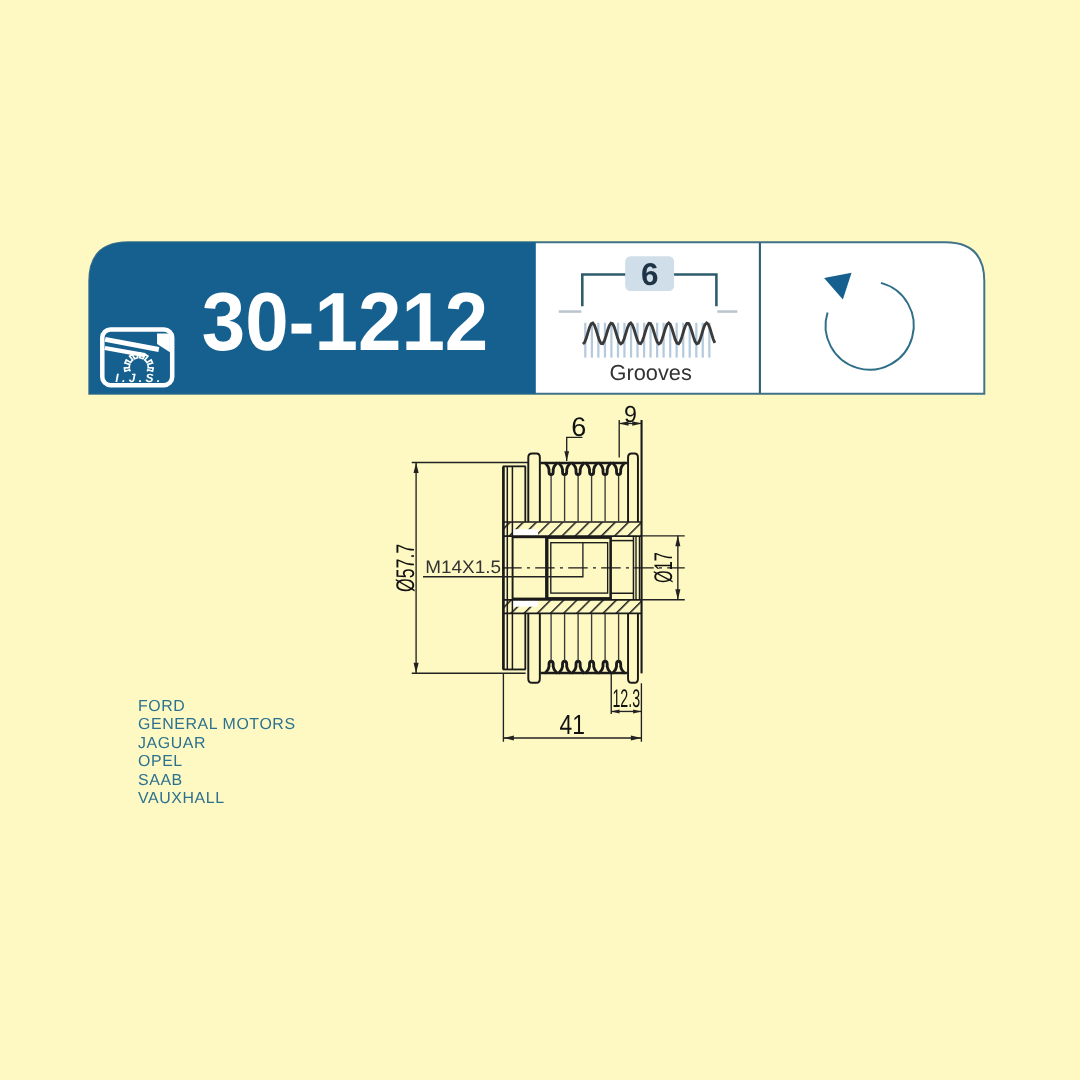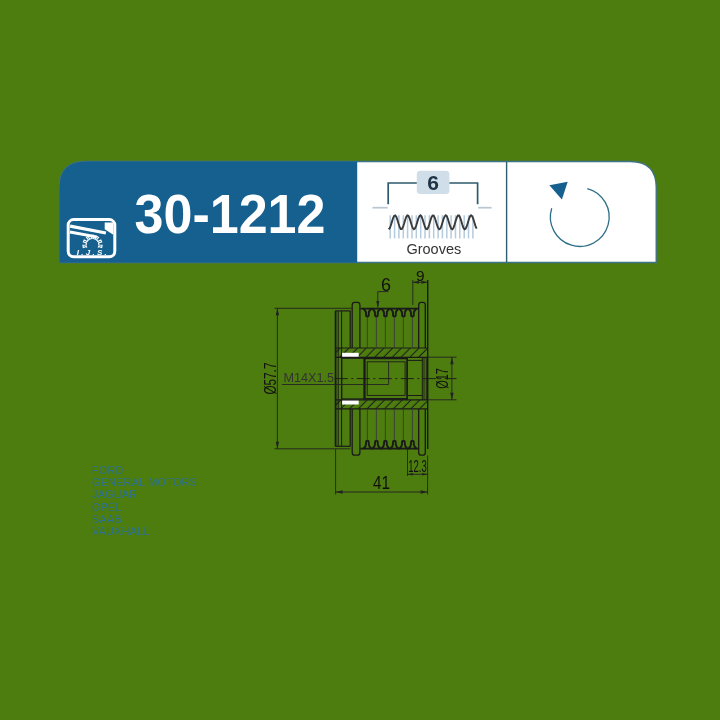--- a/index.html
+++ b/index.html
@@ -1,15 +1,15 @@
 <!DOCTYPE html>
 <html><head><meta charset="utf-8">
 <style>
 html,body{margin:0;padding:0;background:#fff;}
-#page{position:relative;width:720px;height:720px;background:#4d7c0f;overflow:hidden;}
+#page{position:relative;width:720px;height:720px;background:#fef9c3;overflow:hidden;}
 svg text{font-family:"Liberation Sans",sans-serif;}
 </style></head>
 <body>
 <div id="page">
 <svg width="720" height="720" viewBox="0 0 720 720">
 <defs>
 <pattern id="hatch" patternUnits="userSpaceOnUse" width="6.2" height="6.2" patternTransform="rotate(45)">
 <line x1="3" y1="0" x2="3" y2="6.2" stroke="#1a1a1a" stroke-width="1"></line>
 </pattern>
 </defs>

